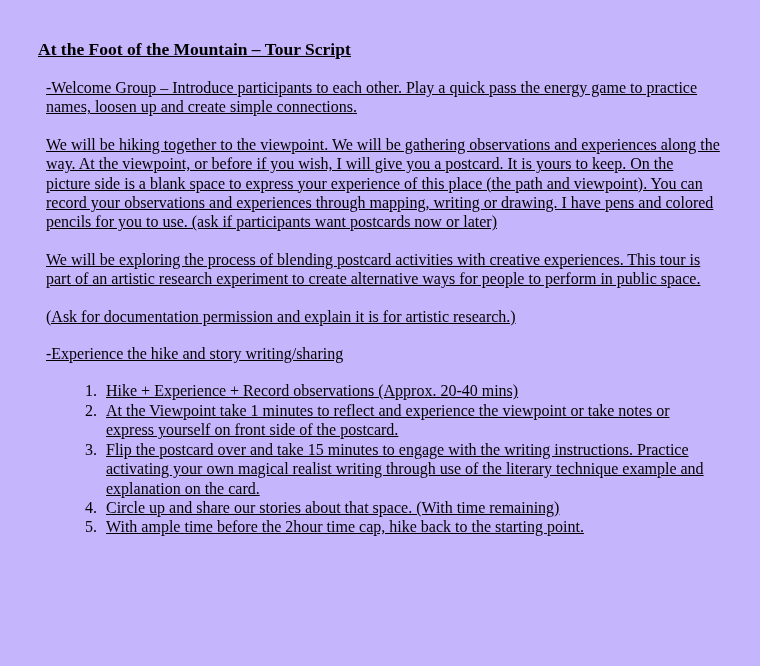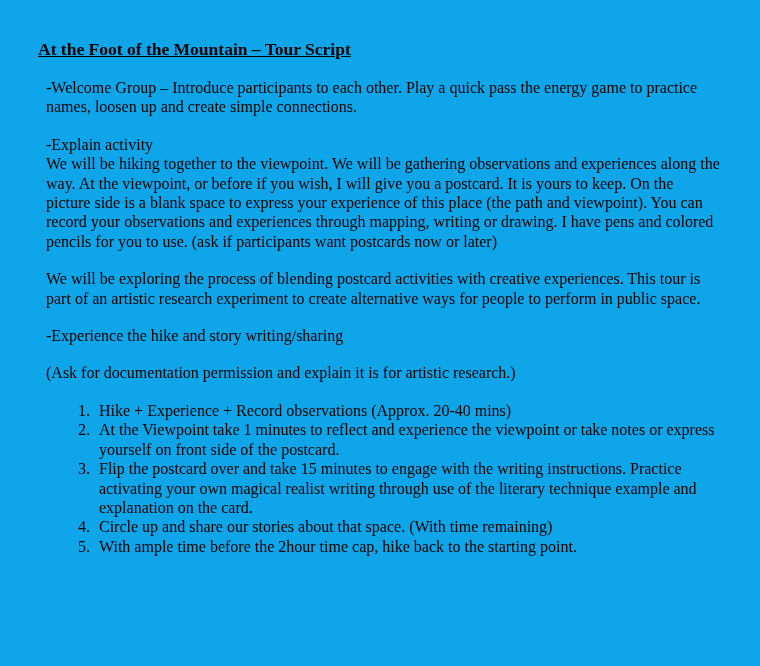--- a/index.html
+++ b/index.html
@@ -5,70 +5,70 @@
   html, body {
     margin: 0;
     padding: 0;
     background: #ffffff;
   }
   .page {
     position: relative;
     width: 760px;
     height: 666px;
     box-sizing: border-box;
-    background: #0ea5e9;
+    background: #c4b5fd;
     padding: 38px 40px 0 38px;
     font-family: "Liberation Serif", "DejaVu Serif", serif;
     font-size: 16px;
     line-height: 19.4px;
     color: #000000;
     overflow: hidden;
+    text-decoration: underline;
   }
   .doc-title {
     font-size: 17.5px;
     font-weight: bold;
     text-decoration: underline;
     line-height: 22px;
     margin: 0 0 18px 0;
   }
   .para {
     margin: 0 0 18px 8px;
   }
   .block-line {
     display: block;
   }
   ol.steps {
-    margin: 4px;
+    margin: 11px;
     padding: 0 0 0 52px;
   }
   ol.steps li {
     padding-left: 5px;
   }
 </style>
 </head>
 <body>
 
 <div class="page">
 
   <h1 class="doc-title">At the Foot of the Mountain – Tour Script</h1>
 
   <p class="para">-Welcome Group – Introduce participants to each other. Play a quick pass the energy game to practice names, loosen up and create simple connections.</p>
 
   <p class="para">
-    <span class="block-line">-Explain activity</span>
     <span>We will be hiking together to the viewpoint. We will be gathering observations and experiences along the way. At the viewpoint, or before if you wish, I will give you a postcard. It is yours to keep. On the picture side is a blank space to express your experience of this place (the path and viewpoint). You can record your observations and experiences through mapping, writing or drawing. I have pens and colored pencils for you to use. (ask if participants want postcards now or later)</span>
   </p>
 
   <p class="para">
     <span>We will be exploring the process of blending postcard activities with creative experiences. This tour is part of an artistic research experiment to create alternative ways for people to perform in public space.</span>
   </p>
 
+  <p class="para">(Ask for documentation permission and explain it is for artistic research.)</p>
+
   <p class="para">-Experience the hike and story writing/sharing</p>
-
-  <p class="para">(Ask for documentation permission and explain it is for artistic research.)</p>
 
 
   <ol class="steps">
     <li>Hike + Experience + Record observations (Approx. 20-40 mins)</li>
     <li>At the Viewpoint take 1 minutes to reflect and experience the viewpoint or take notes or express yourself on front side of the postcard.</li>
     <li>Flip the postcard over and take 15 minutes to engage with the writing instructions. Practice activating your own magical realist writing through use of the literary technique example and explanation on the card.</li>
     <li>Circle up and share our stories about that space. (With time remaining)</li>
     <li>With ample time before the 2hour time cap, hike back to the starting point.</li>
   </ol>
 

